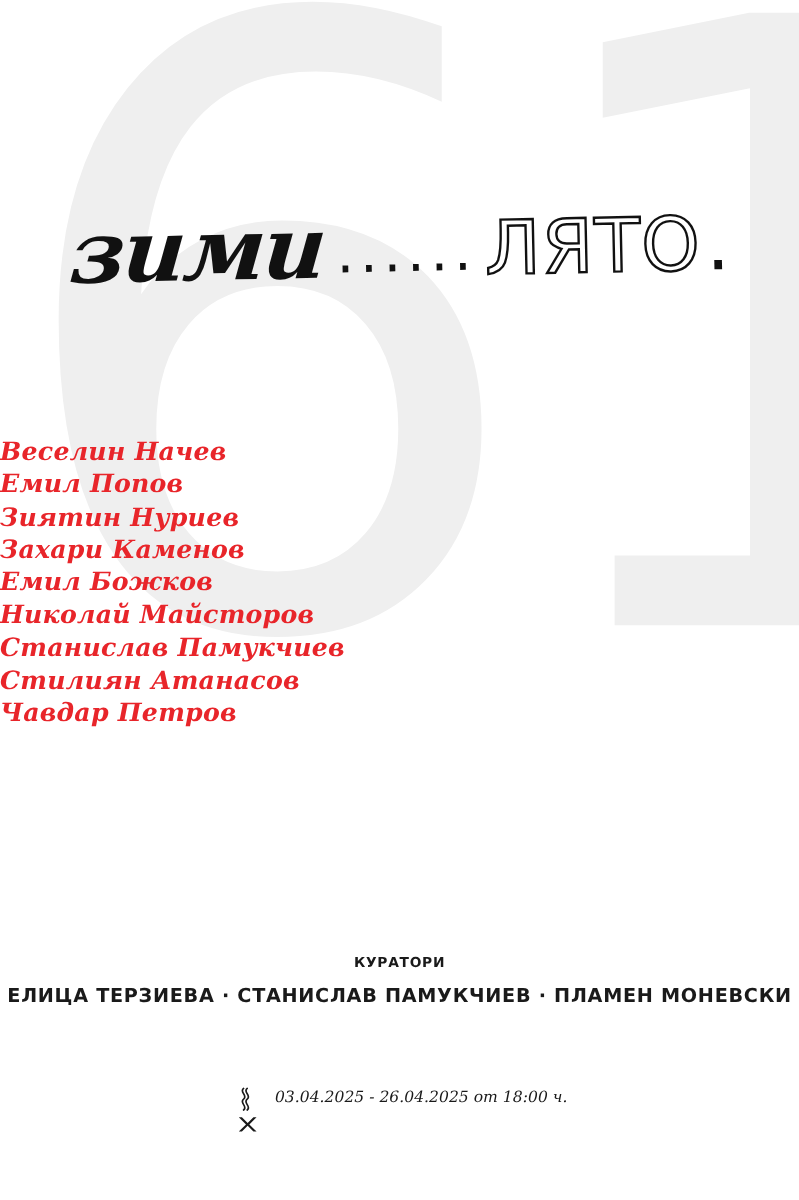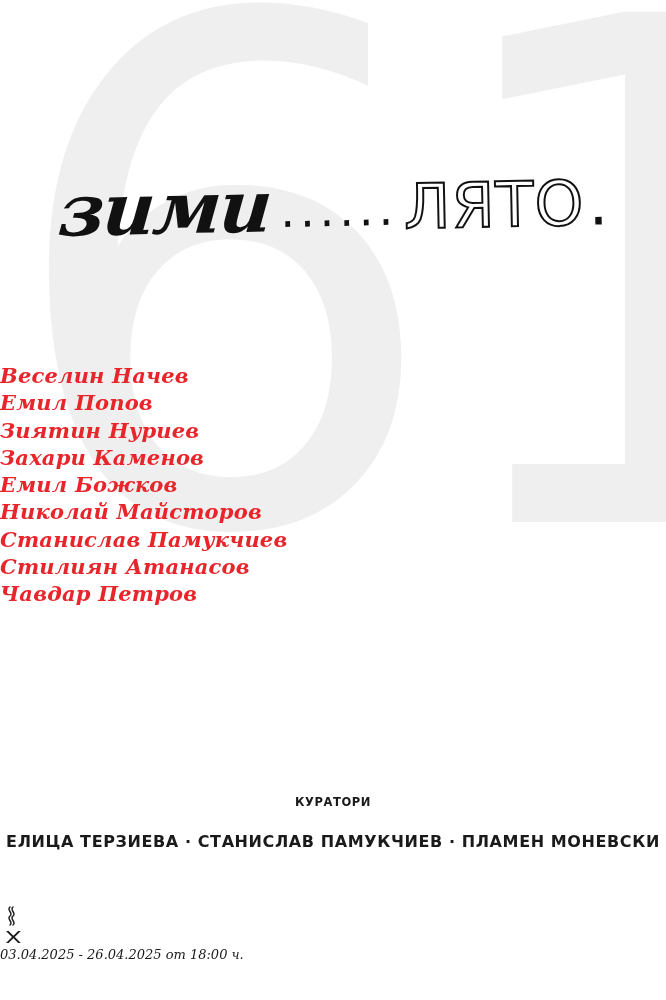--- a/index.html
+++ b/index.html
@@ -123,40 +123,39 @@
     left: 0;
     width: 666px;
     text-align: center;
   }
   .curators-label {
     font-family: "DejaVu Sans", "Liberation Sans", sans-serif;
     font-size: 11.5px;
     font-weight: 700;
     letter-spacing: 0.6px;
     color: #1a1a1a;
-    margin-bottom: 23px;
+    margin-bottom: 11px;
   }
   .curators-names {
     font-family: "DejaVu Sans", "Liberation Sans", sans-serif;
     font-size: 16px;
     font-weight: 700;
     letter-spacing: 0.6px;
     color: #1a1a1a;
   }
 
   
   .footer {
     position: absolute;
     top: 905px;
     left: 0;
     width: 666px;
     display: flex;
     justify-content: center;
     align-items: flex-start;
-    flex-direction: column;
   }
   .footer-logo {
     width: 26px;
     height: 40px;
     margin-right: 10px;
     flex: 0 0 auto;
     position: relative;
     top: 0px;
   }
   .footer-text {

